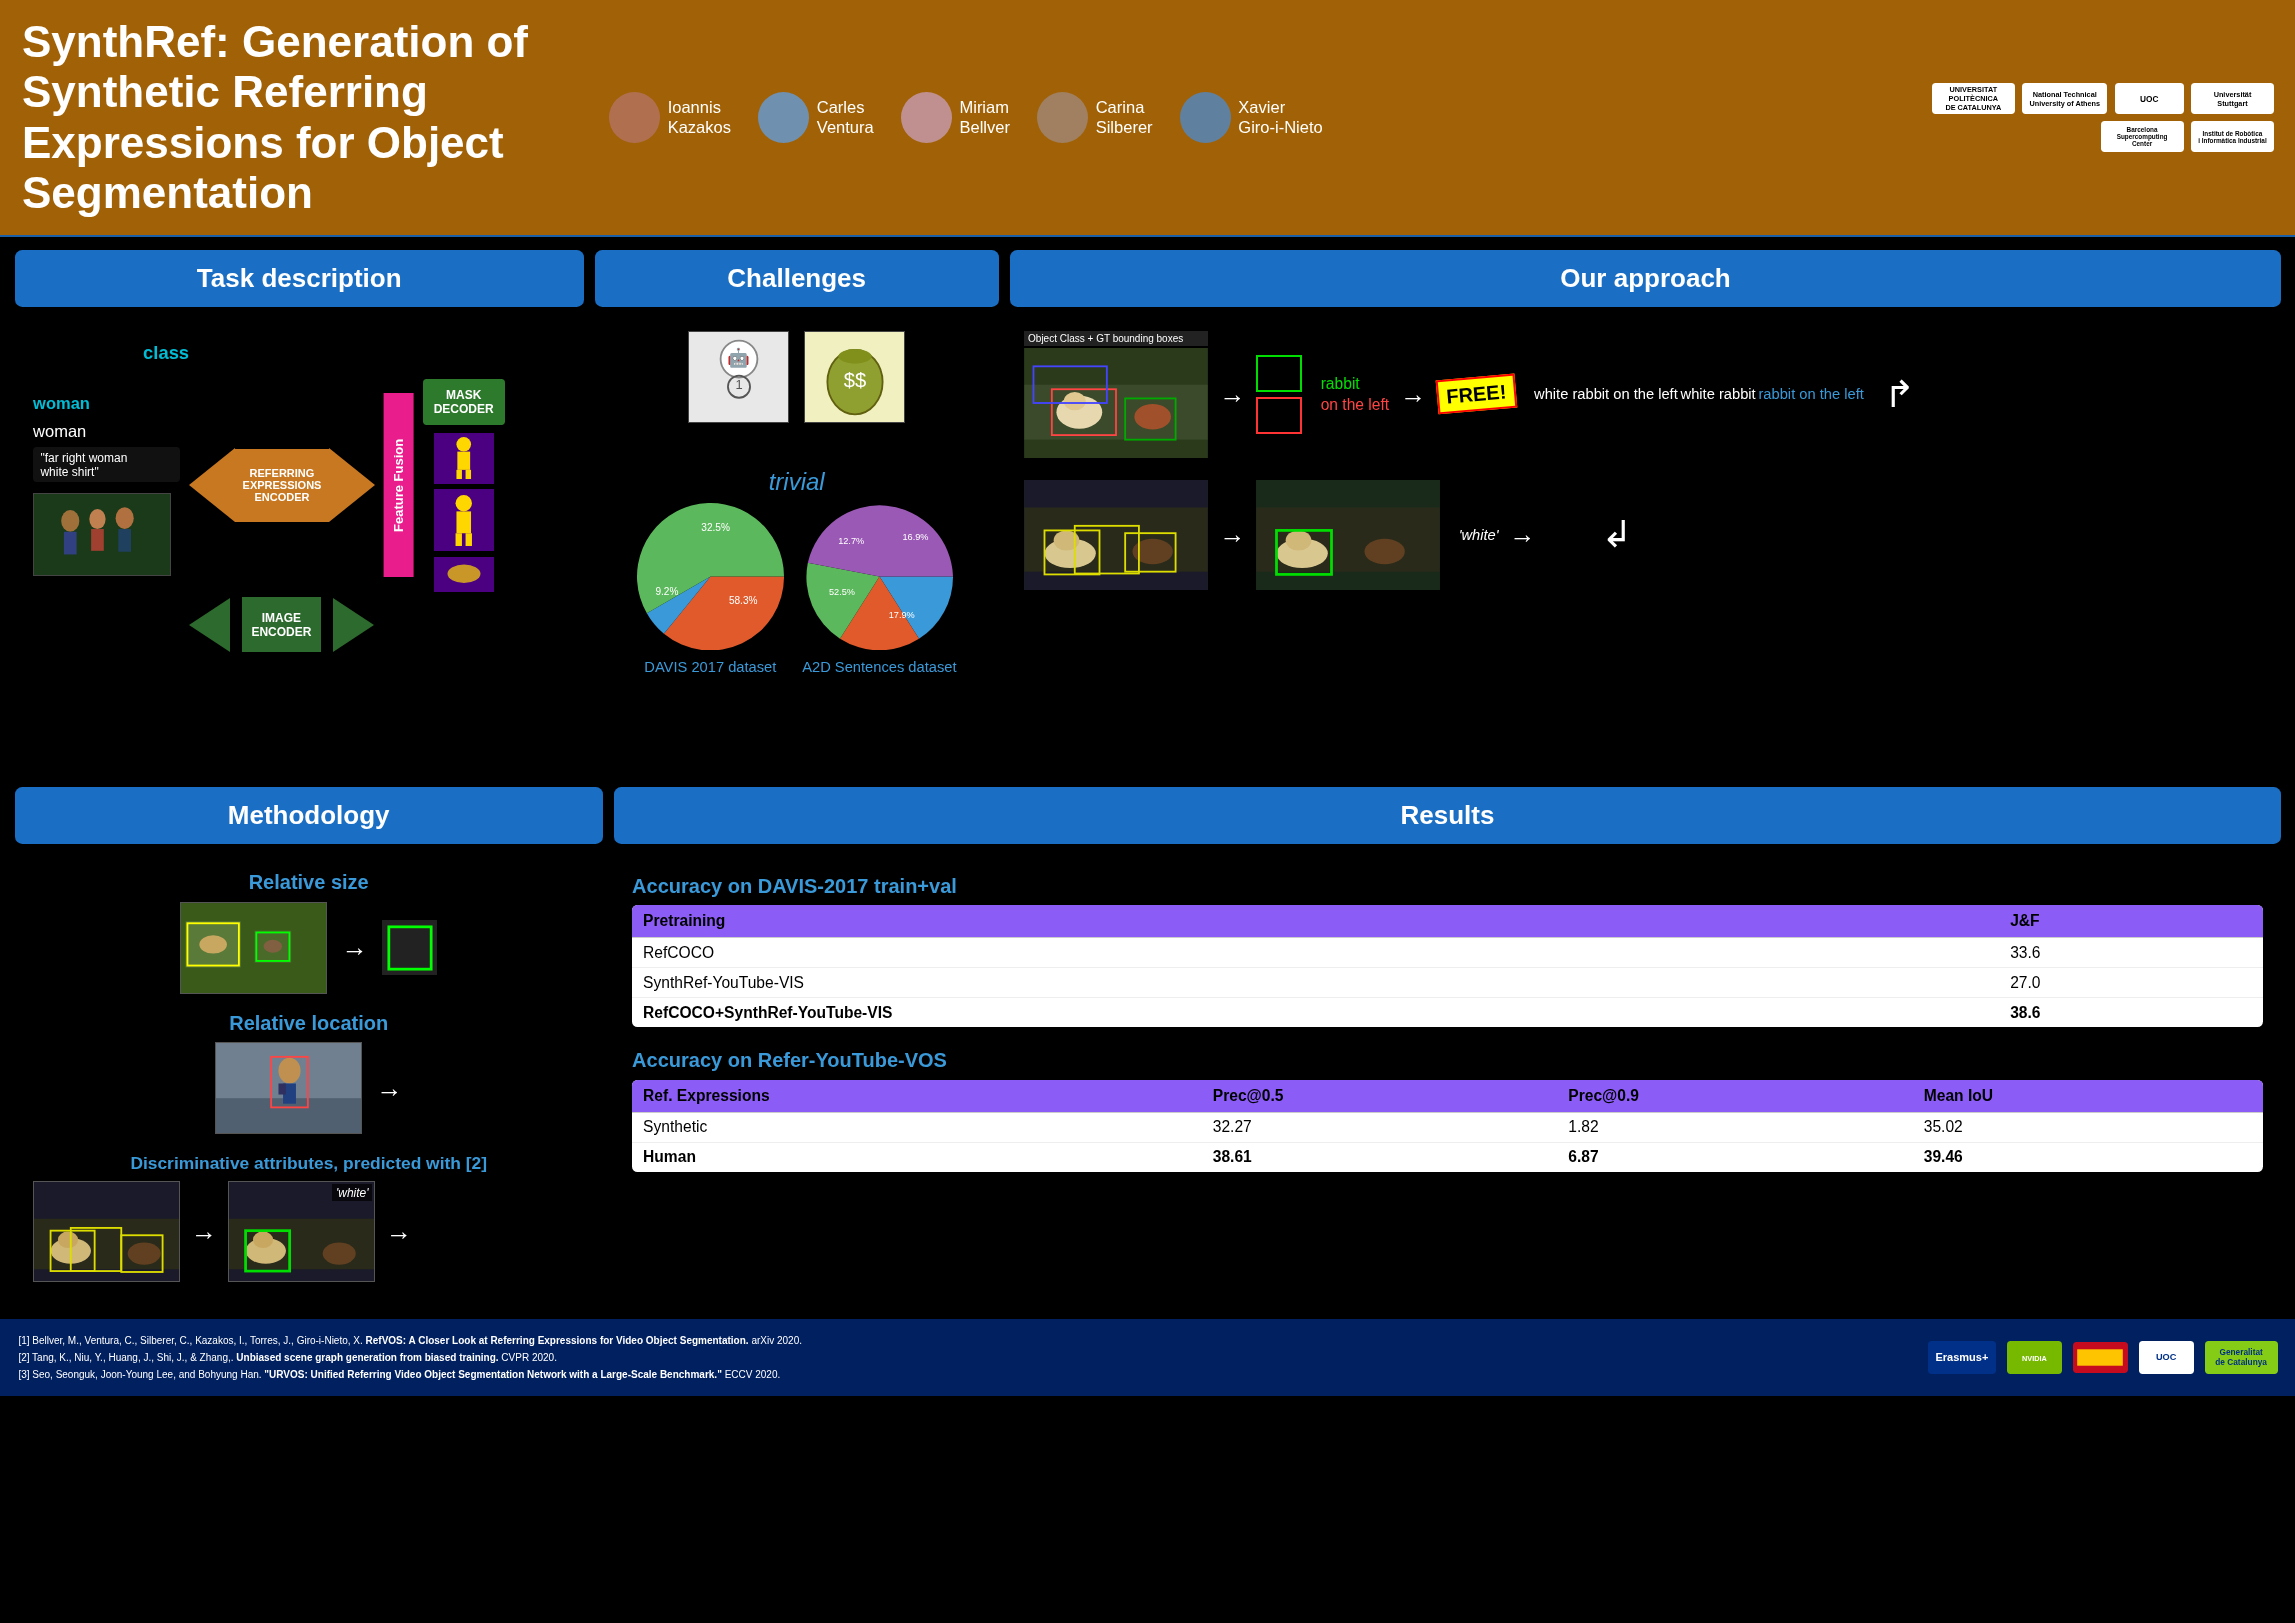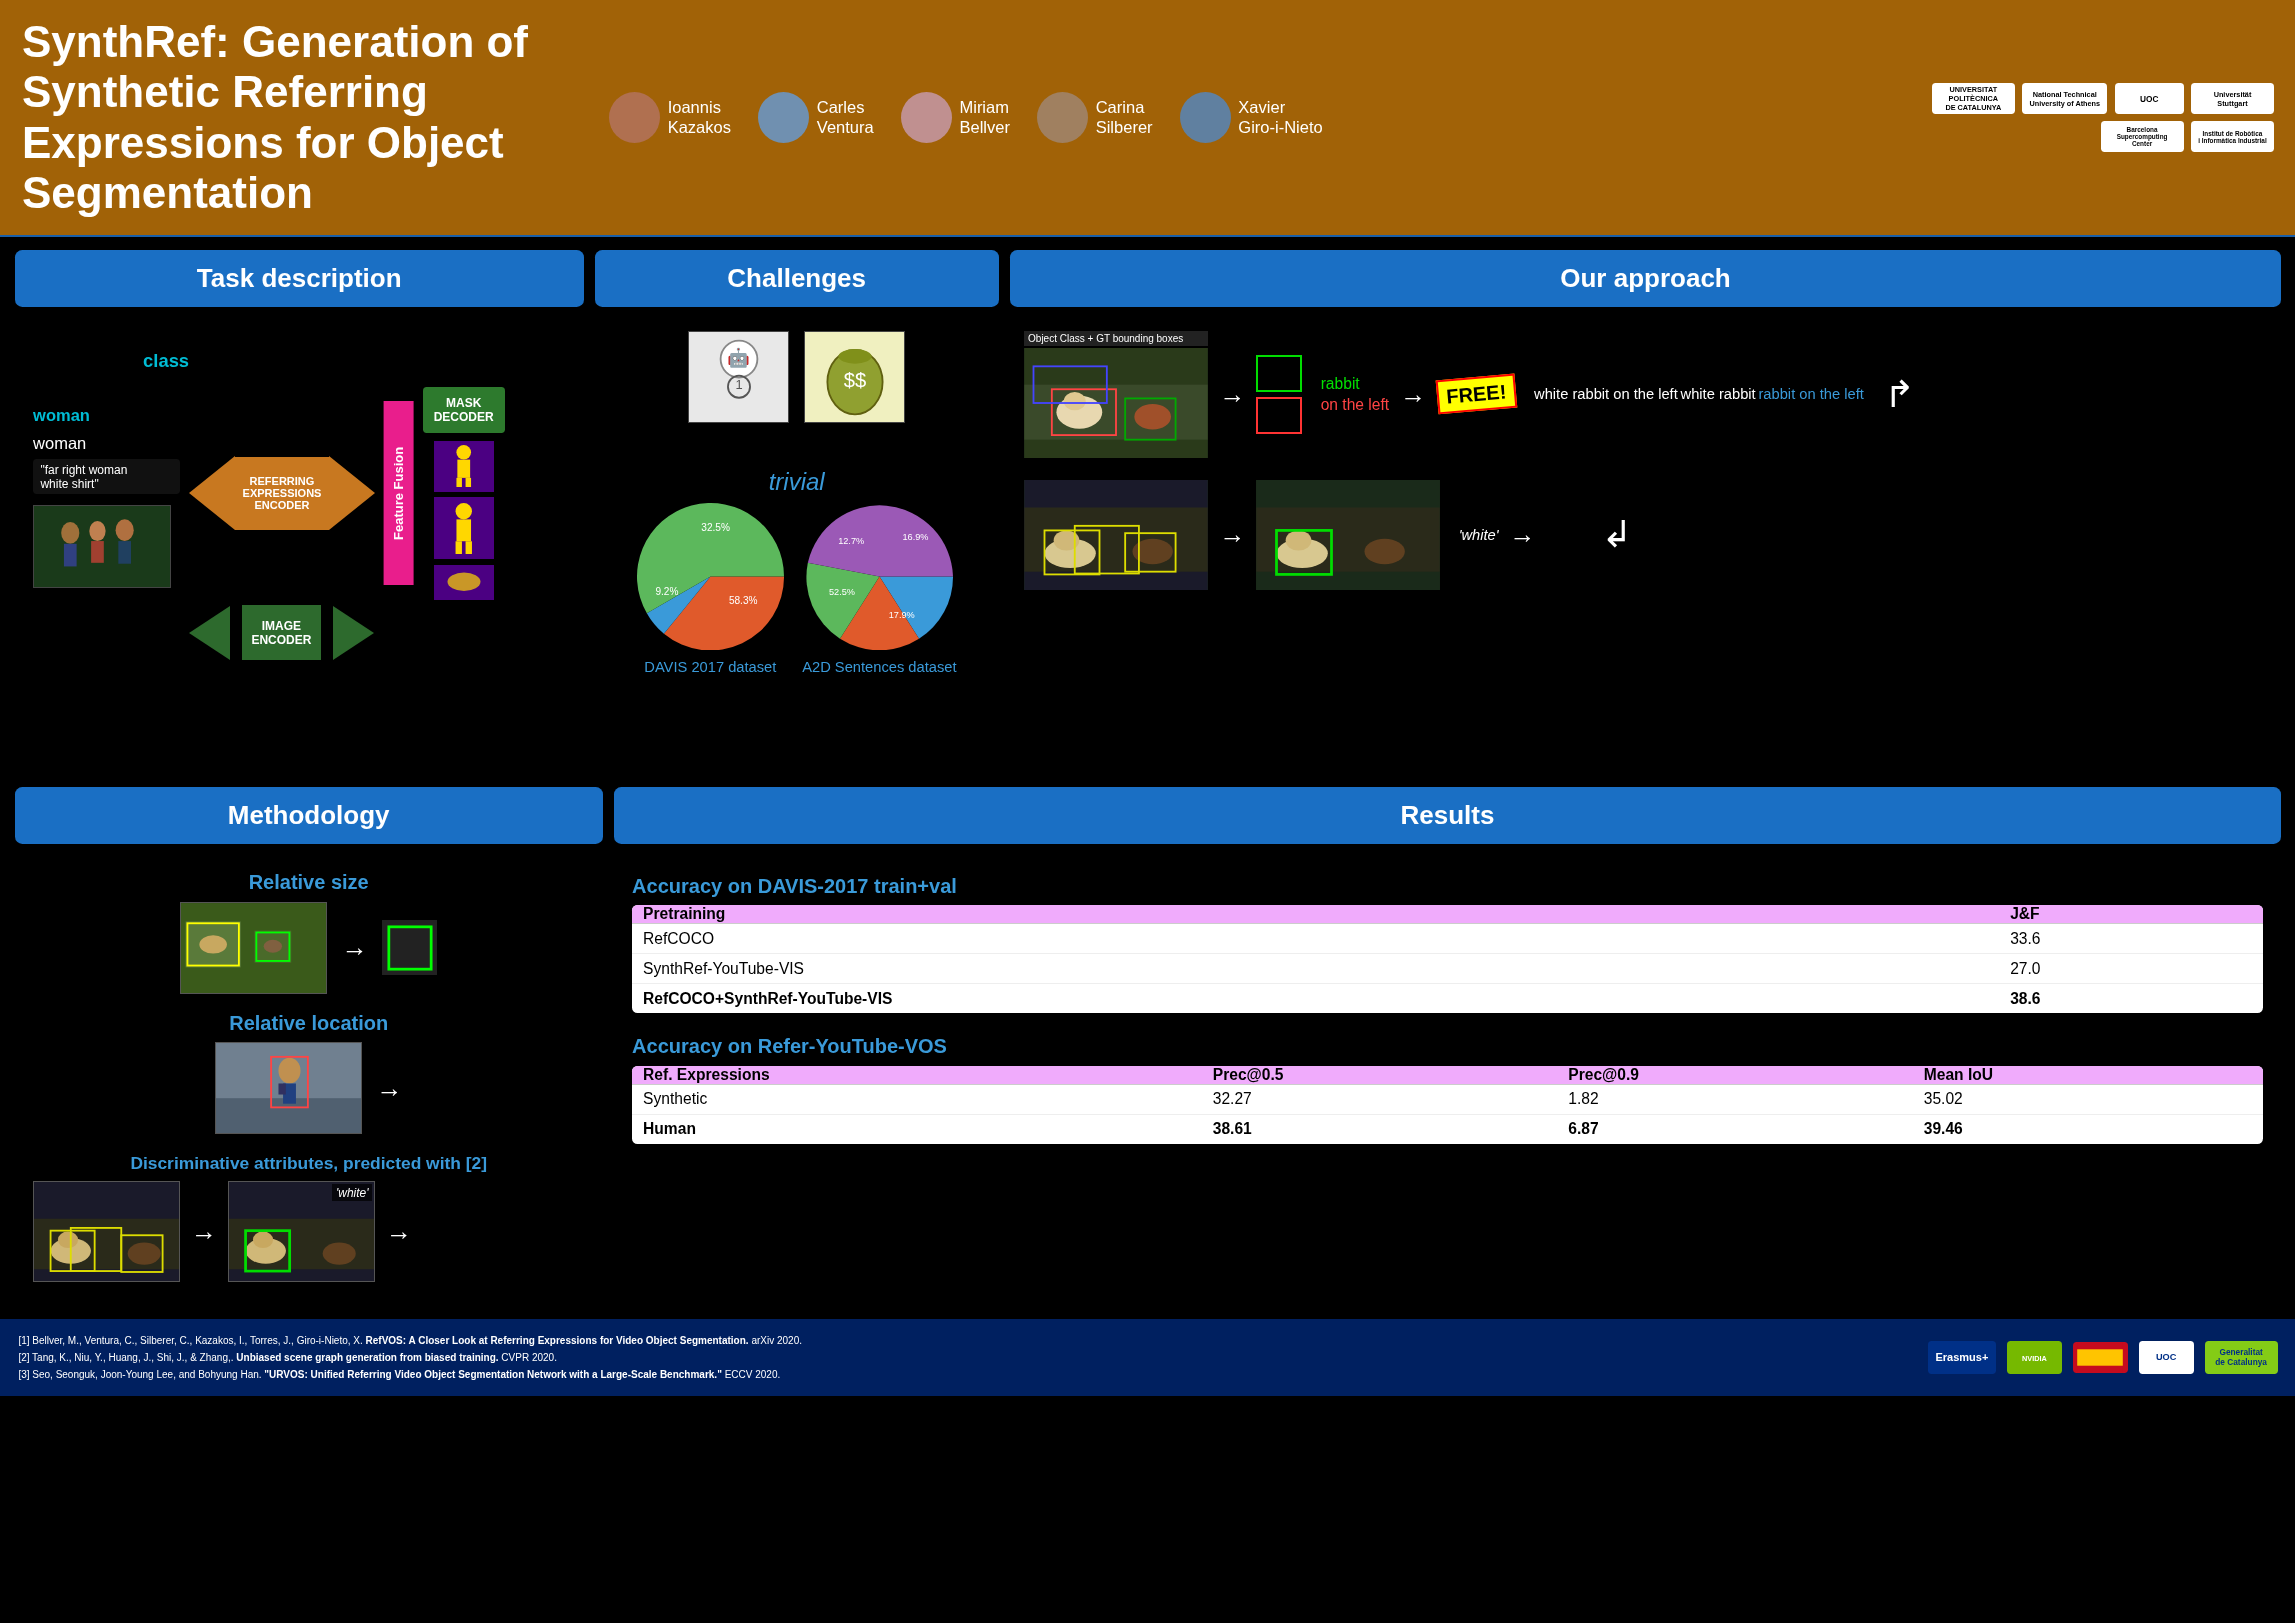--- a/index.html
+++ b/index.html
@@ -135,21 +135,21 @@
 
     .methodology {
       flex: 0 0 588px;
       background: #000;
     }
     .results {
       flex: 1;
       background: #000;
       padding: 9.2px 18.4px;
     }
-    .label-cyan { color: #00bcd4; font-size: 18.4px; font-weight: bold; margin-top: 8px; }
+    .label-cyan { color: #00bcd4; font-size: 18.4px; font-weight: bold; }
     .label-white { color: #fff; font-size: 16.5px; }
     .label-quote { color: #fff; font-size: 13.8px; background: #111; padding: 3.7px 7.3px; border-radius: 3.7px; }
     .pie-label {
       color: #3a9ad9;
       font-size: 14.7px;
       text-align: center;
       margin-top: 5.5px;
     }
     .trivial-label {
       color: #3a9ad9;
@@ -164,23 +164,23 @@
     .results-table {
       border-collapse: collapse;
       width: 100%;
       background: #fff;
       color: #000;
       font-size: 15.6px;
       border-radius: 5.5px;
       overflow: hidden;
     }
     .results-table th {
-      background: #f0abfc;
+      background: #8b5cf6;
       font-weight: bold;
-      padding: 0 11px;
+      padding: 7px 11px;
       text-align: left;
       border-bottom: 0.9px solid #ccc;
     }
     .results-table td {
       padding: 5.5px 11px;
       border-bottom: 0.9px solid #eee;
     }
     .results-table tr:last-child td { border-bottom: none; }
     .bold-row td { font-weight: bold; }
 

